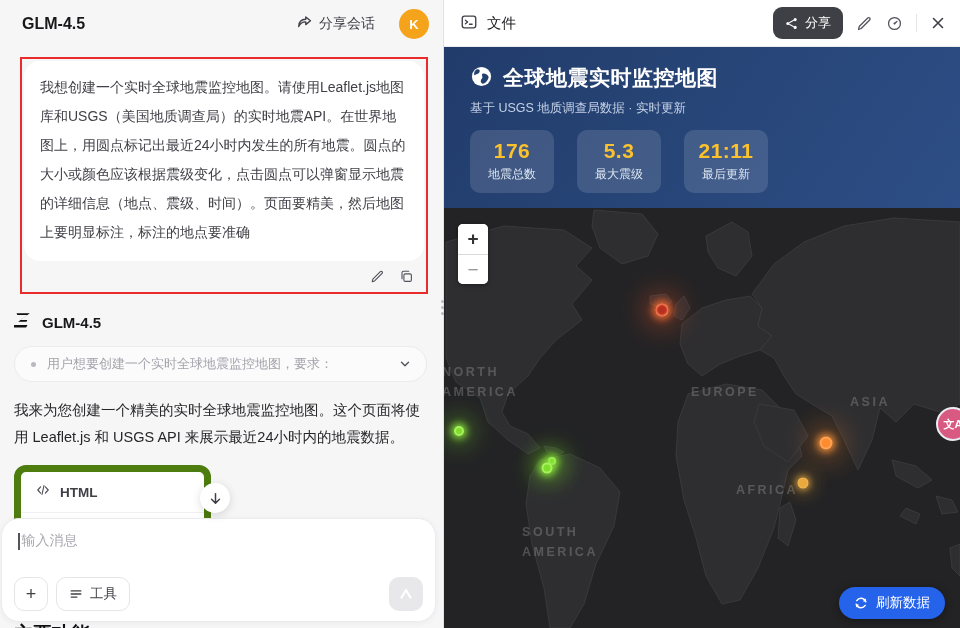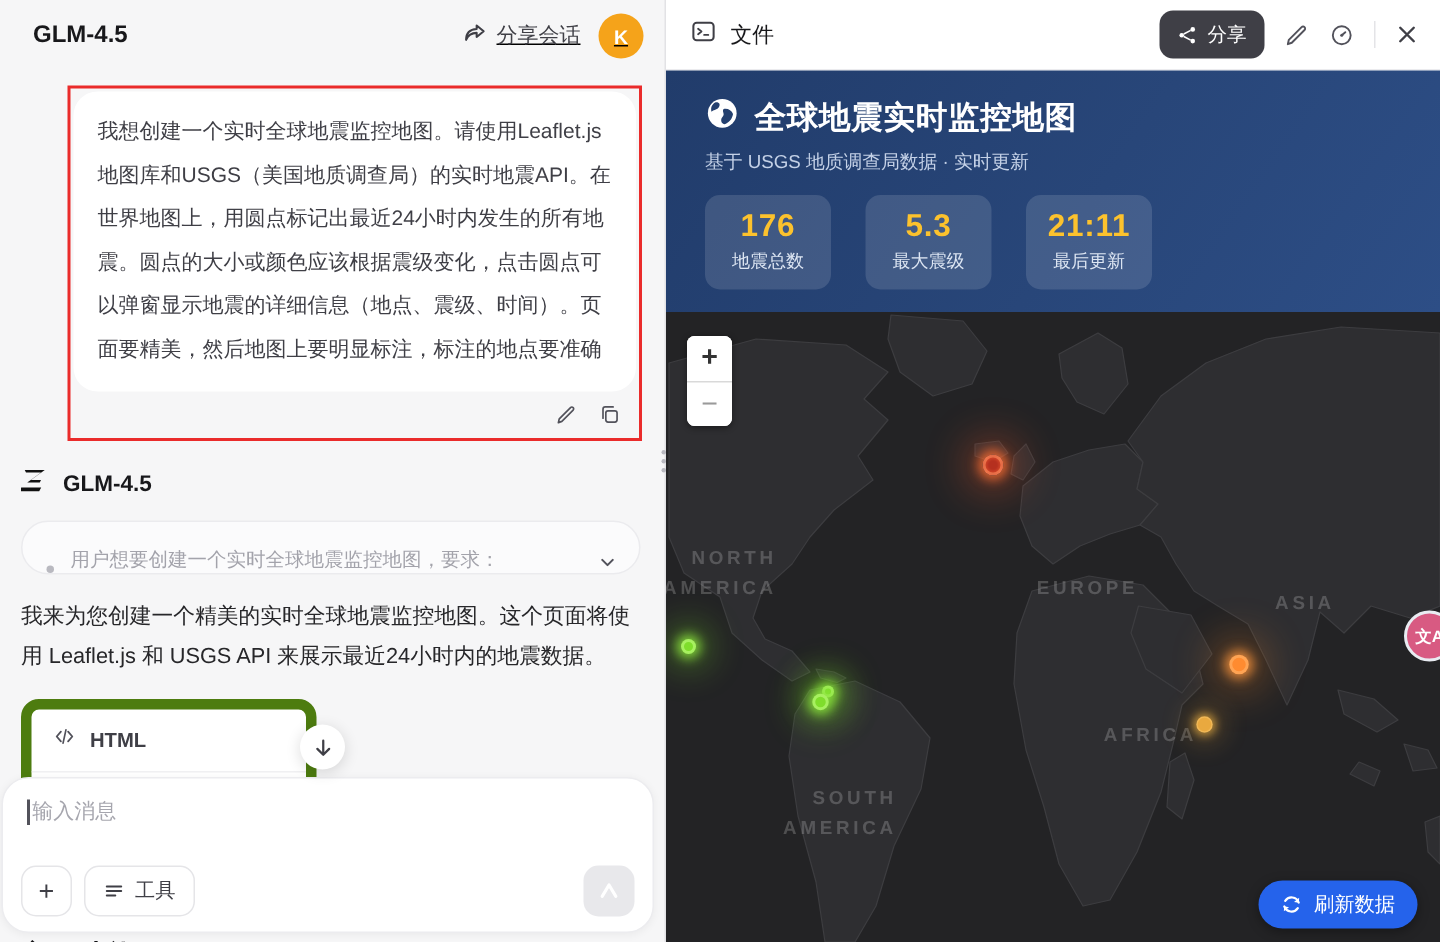--- a/index.html
+++ b/index.html
@@ -4,34 +4,34 @@
 <style>
   * { box-sizing: border-box; margin: 0; padding: 0; }
   html,body { width:960px; height:628px; overflow:hidden; }
   body { font-family:"Liberation Sans","DejaVu Sans",sans-serif; background:#fff; }
   .app { display:flex; width:960px; height:628px; }
 
   
   .left-panel { width:444px; height:628px; background:#f6f6f7; position:relative; border-right:1px solid #e2e2e5; flex:none; }
   .lp-header { height:48px; display:flex; align-items:center; padding:0 14px 0 22px; }
   .lp-title { font-size:16px; font-weight:700; color:#18181b; }
-  .lp-header-right { margin-left:auto; display:flex; gap:12px;text-decoration:underline; }
+  .lp-header-right { margin-left:auto; display:flex; gap:24px; }
   .share-conv { display:flex; align-items:center; gap:6px; font-size:14px; color:#3f3f46; cursor:pointer; }
   .avatar { width:30px; height:30px; border-radius:50%; background:#f5a31a; color:#fff; font-size:13px; font-weight:700; display:flex; align-items:center; justify-content:center; }
 
-  .user-msg-wrap { margin:9px 15px 0 45px; border:2px solid #ea2b2b; padding:2px; }
+  .user-msg-wrap { margin:9px 15px 0 20px; border:2px solid #ea2b2b; padding:2px; }
   .user-bubble { background:#fff; border-radius:16px; padding:12px 16px 14px; }
   .user-text { font-size:14px; line-height:29px; color:#3f3f46; }
   .msg-actions { display:flex; justify-content:flex-end; gap:14px; padding:8px 10px 6px; }
   .msg-actions svg { display:block; cursor:pointer; }
 
   .asst-head { display:flex; align-items:center; gap:8px; margin:16px 16px 0 14px; }
   .asst-model { font-size:15px; font-weight:700; color:#18181b; }
 
-  .thought-pill { margin:12px 16px 0 14px; height:36px; background:#fbfbfc; border:1px solid #ebebee; border-radius:18px; display:flex; align-items:flex-end; padding:0 14px 0 16px; cursor:pointer; }
+  .thought-pill { margin:12px 16px 0 14px; height:36px; background:#fbfbfc; border:1px solid #ebebee; border-radius:18px; display:flex; align-items:center; padding:0 14px 0 16px; cursor:pointer; }
   .thought-dot { width:5px; height:5px; border-radius:50%; background:#b9b9c0; margin-right:11px; flex:none; }
   .thought-text { font-size:13px; color:#a3a3ab; white-space:nowrap; overflow:hidden; }
   .thought-pill svg { margin-left:auto; flex:none; }
 
   .asst-para { margin:15px 18px 0 14px; font-size:14.5px; line-height:27px; color:#27272a; }
 
   .artifact-card { margin:14px 0 0 14px; width:197px; background:#fff; border:7px solid #4d7c0f; border-radius:12px; overflow:hidden; cursor:pointer; }
   .artifact-top { display:flex; align-items:center; gap:9px; padding:10px 14px; }
   .artifact-lang { font-size:13.5px; font-weight:700; color:#3f3f46; }
   .artifact-div { height:1px; background:#f0f0f2; }
@@ -69,21 +69,21 @@
   .hero-title-row { display:flex; align-items:center; gap:10px; }
   .hero-title { font-size:21px; font-weight:700; letter-spacing:.5px; }
   .hero-sub { margin-top:8px; font-size:12.5px; color:#c4d1e7; }
   .stats-row { margin-top:13px; display:flex; gap:23px; }
   .stat-card { width:84px; background:rgba(255,255,255,.13); border-radius:10px; text-align:center; padding:9px 0 10px; cursor:default; }
   .stat-value { font-size:21px; font-weight:700; color:#fcc22d; letter-spacing:.5px; }
   .stat-label { margin-top:3px; font-size:12px; color:#dde6f3; }
 
   .map-area { position:relative; flex:1; background:#232325; overflow:hidden; }
   .map-area svg.world { position:absolute; inset:0; width:100%; height:100%; }
-  .map-label { position:absolute; transform:translate(-50%,-50%); color:rgba(255,255,255,.20); font-size:12.5px; font-weight:700; letter-spacing:2.5px; text-align:right; white-space:pre-line; line-height:20px; pointer-events:none; }
+  .map-label { position:absolute; transform:translate(-50%,-50%); color:rgba(255,255,255,.20); font-size:12.5px; font-weight:700; letter-spacing:2.5px; text-align:left; white-space:pre-line; line-height:20px; pointer-events:none; }
   .quake-marker { position:absolute; border-radius:50%; transform:translate(-50%,-50%); cursor:pointer; }
   .quake-marker.red { background:radial-gradient(circle at 50% 50%, #b5301f 0 40%, #e8552f 100%); border:2px solid rgba(255,150,100,.55); box-shadow:0 0 7px 3px rgba(255,110,50,.8), 0 0 26px 13px rgba(255,90,40,.30); }
   .quake-marker.orange { background:#ff8b30; border:2px solid rgba(255,190,120,.5); box-shadow:0 0 7px 3px rgba(255,150,60,.8), 0 0 26px 13px rgba(255,140,40,.28); }
   .quake-marker.yellow { background:#e9a93f; border:1px solid rgba(250,200,110,.5); box-shadow:0 0 6px 2px rgba(235,175,65,.7), 0 0 16px 8px rgba(235,170,60,.22); }
   .quake-marker.green { background:#7fdd2c; border:2px solid rgba(200,255,140,.55); box-shadow:0 0 7px 3px rgba(140,230,60,.85), 0 0 22px 11px rgba(120,220,40,.30); }
 
   .zoom-ctrl { position:absolute; left:14px; top:16px; width:30px; background:#fff; border-radius:5px; box-shadow:0 1px 4px rgba(0,0,0,.4); overflow:hidden; z-index:3; }
   .zoom-btn { width:30px; height:30px; display:flex; align-items:center; justify-content:center; font-size:19px; font-weight:700; color:#333; cursor:pointer; background:#fff; border:none; }
   .zoom-btn.out { color:#9a9a9a; border-top:1px solid #d9d9d9; font-weight:400; }
 

